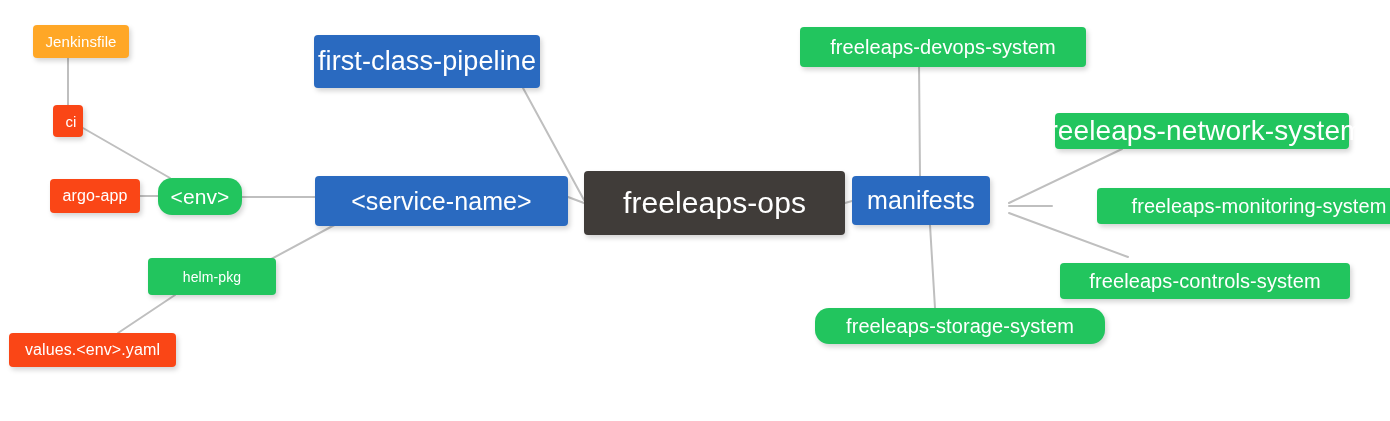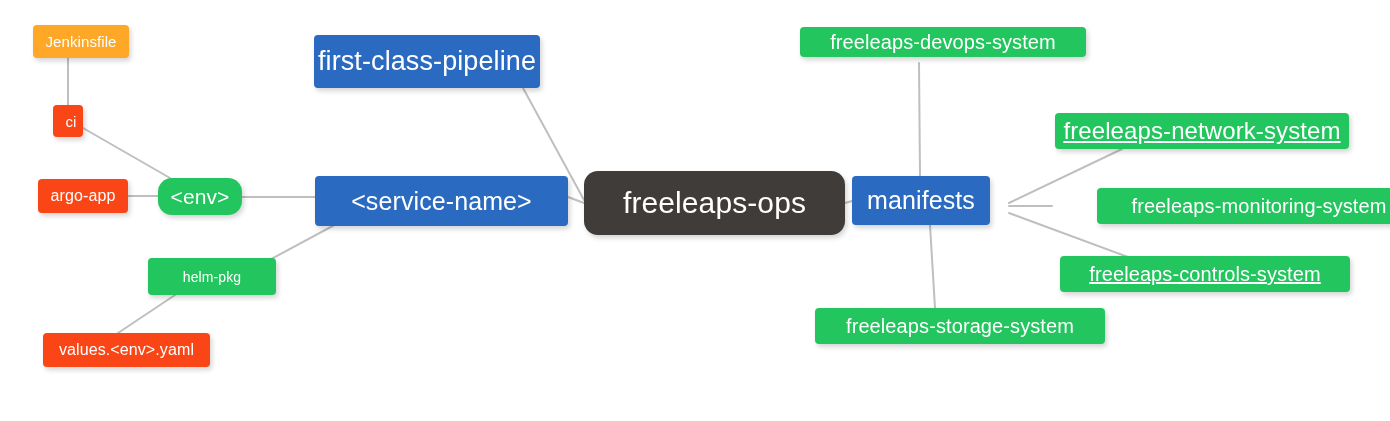--- a/index.html
+++ b/index.html
@@ -66,21 +66,21 @@
       <line x1="170" y1="178" x2="83" y2="128" stroke="#bfbfbf" stroke-width="2" stroke-linecap="round"></line>
       <line x1="68" y1="105" x2="68" y2="58" stroke="#bfbfbf" stroke-width="2" stroke-linecap="round"></line>
       <line x1="175" y1="295" x2="118" y2="333" stroke="#bfbfbf" stroke-width="2" stroke-linecap="round"></line>
       <line x1="920" y1="176" x2="919" y2="63" stroke="#bfbfbf" stroke-width="2" stroke-linecap="round"></line>
       <line x1="1009" y1="203" x2="1122" y2="149" stroke="#bfbfbf" stroke-width="2" stroke-linecap="round"></line>
       <line x1="1009" y1="206" x2="1052" y2="206" stroke="#bfbfbf" stroke-width="2" stroke-linecap="round"></line>
       <line x1="1009" y1="213" x2="1128" y2="257" stroke="#bfbfbf" stroke-width="2" stroke-linecap="round"></line>
       <line x1="930" y1="225" x2="935" y2="308" stroke="#bfbfbf" stroke-width="2" stroke-linecap="round"></line>
     </svg>
   <div id="node-layer">
-      <div class="node c-root" style="left: 584px; top: 171px; width: 261px; height: 64px; font-size: 30px; border-radius: 14px;">
+      <div class="node c-root" style="left: 584px; top: 171px; width: 261px; height: 64px; font-size: 30px;">
         <span class="node-label">freeleaps-ops</span>
       </div>
       <div class="node c-blue" style="left: 314px; top: 35px; width: 226px; height: 53px; font-size: 27px;">
         <span class="node-label">first-class-pipeline</span>
       </div>
       <div class="node c-blue" style="left: 315px; top: 176px; width: 253px; height: 50px; font-size: 25px;">
         <span class="node-label">&lt;service-name&gt;</span>
       </div>
       <div class="node c-blue" style="left: 852px; top: 176px; width: 138px; height: 49px; font-size: 25px;">
         <span class="node-label">manifests</span>
@@ -90,35 +90,35 @@
       </div>
       <div class="node c-green" style="left: 148px; top: 258px; width: 128px; height: 37px; font-size: 14px;">
         <span class="node-label">helm-pkg</span>
       </div>
       <div class="node c-orange" style="left: 21px; top: 25px; width: 96px; height: 33px; font-size: 15px; margin-left: 12px;">
         <span class="node-label">Jenkinsfile</span>
       </div>
       <div class="node c-red" style="left: 53px; top: 105px; width: 30px; height: 32px; font-size: 15px; padding-left: 6px;">
         <span class="node-label">ci</span>
       </div>
-      <div class="node c-red" style="left: 38px; top: 179px; width: 90px; height: 34px; font-size: 16px;">
+      <div class="node c-red" style="left: 50px; top: 179px; width: 90px; height: 34px; font-size: 16px;">
         <span class="node-label">argo-app</span>
       </div>
-      <div class="node c-red" style="left: 9px; top: 333px; width: 167px; height: 34px; font-size: 16px; margin-left: 34px;">
+      <div class="node c-red" style="left: 9px; top: 333px; width: 167px; height: 34px; font-size: 16px;">
         <span class="node-label">values.&lt;env&gt;.yaml</span>
       </div>
-      <div class="node c-green" style="left: 800px; top: 27px; width: 286px; height: 30px; font-size: 20px;">
+      <div class="node c-green" style="left: 800px; top: 27px; width: 286px; height: 40px; font-size: 20px;">
         <span class="node-label">freeleaps-devops-system</span>
       </div>
-      <div class="node c-green" style="left: 1055px; top: 113px; width: 294px; height: 36px; font-size: 24px; text-decoration: underline;">
+      <div class="node c-green" style="left: 1055px; top: 113px; width: 294px; height: 36px; font-size: 28px;">
         <span class="node-label">freeleaps-network-system</span>
       </div>
       <div class="node c-green" style="left: 1052px; top: 188px; width: 324px; height: 36px; font-size: 20px; margin-left: 45px;">
         <span class="node-label">freeleaps-monitoring-system</span>
       </div>
-      <div class="node c-green" style="left: 1060px; top: 256px; width: 290px; height: 36px; font-size: 20px; text-decoration: underline;">
+      <div class="node c-green" style="left: 1060px; top: 263px; width: 290px; height: 36px; font-size: 20px;">
         <span class="node-label">freeleaps-controls-system</span>
       </div>
-      <div class="node c-green" style="left: 815px; top: 308px; width: 290px; height: 36px; font-size: 20px;">
+      <div class="node c-green" style="left: 815px; top: 308px; width: 290px; height: 36px; font-size: 20px; border-radius: 14px;">
         <span class="node-label">freeleaps-storage-system</span>
       </div>
     </div>
 </div>
 
 </body></html>

